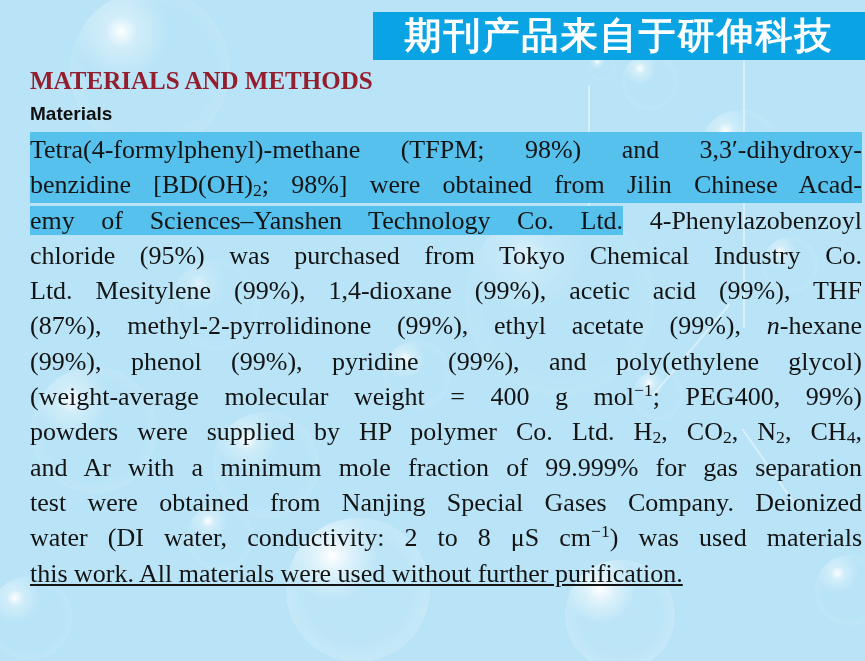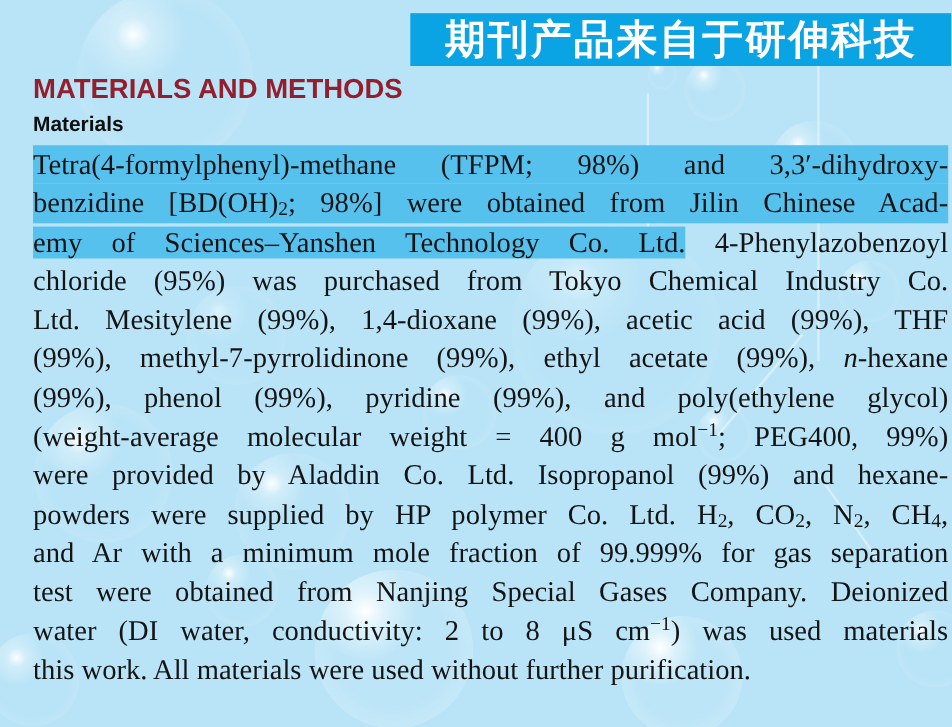--- a/index.html
+++ b/index.html
@@ -36,37 +36,37 @@
     font-family:"Liberation Sans","DejaVu Sans",sans-serif;
     font-weight:bold;font-size:37px;letter-spacing:2px;white-space:nowrap;
   }
   
   .content{
     position:absolute;left:30px;top:66px;width:832px;z-index:2;
     color:var(--body-text,#141414);
   }
   .section-heading{
     margin:0 0 2px 0;
-    font-family:Liberation Sans, sans-serif;
+    font-family:Liberation Serif, serif;
     font-weight:bold;font-size:25px;line-height:30px;
     color:var(--heading-red,#931f2e);
     letter-spacing:0px;
   }
   .subsection-heading{
     margin:0 0 2px 0;
     font-family:"Liberation Sans","DejaVu Sans",sans-serif;
     font-weight:bold;font-size:19px;line-height:32px;
     color:var(--subheading-black,#0f0f0f);
   }
   .paragraph{font-size:26px;line-height:35.3px;}
   .line{
     text-align:justify;text-align-last:justify;
     white-space:normal;
   }
-  .line.last{text-align-last:left;}
+  .line.last{text-align-last:left;text-decoration:underline;}
   .line.hl{background:var(--highlight,#57c1ee);}
   .line .hl{background:var(--highlight,#57c1ee);}
   sub,sup{font-size:68%;line-height:0;}
   sub{vertical-align:-0.15em;}
   sup{vertical-align:0.5em;}
   i{font-style:italic;}
 </style>
 </head>
 <body>
 
@@ -97,23 +97,22 @@
 
 <div class="content">
   <h1 class="section-heading">MATERIALS AND METHODS</h1>
   <h2 class="subsection-heading">Materials</h2>
   <div class="paragraph">
       <div class="line hl"><span>Tetra(4-formylphenyl)-methane (TFPM; 98%) and 3,3′-dihydroxy-</span></div>
       <div class="line hl"><span>benzidine [BD(OH)</span><sub>2</sub><span>; 98%] were obtained from Jilin Chinese Acad-</span></div>
       <div class="line"><span class="hl">emy of Sciences–Yanshen Technology Co. Ltd.</span><span> 4-Phenylazobenzoyl</span></div>
       <div class="line"><span>chloride (95%) was purchased from Tokyo Chemical Industry Co.</span></div>
       <div class="line"><span>Ltd. Mesitylene (99%), 1,4-dioxane (99%), acetic acid (99%), THF</span></div>
-      <div class="line"><span>(99%), methyl-7-pyrrolidinone (99%), ethyl acetate (99%), </span><i>n</i><span>-hexane</span></div>
+      <div class="line"><span>(87%), methyl-2-pyrrolidinone (99%), ethyl acetate (99%), </span><i>n</i><span>-hexane</span></div>
       <div class="line"><span>(99%), phenol (99%), pyridine (99%), and poly(ethylene glycol)</span></div>
       <div class="line"><span>(weight-average molecular weight = 400 g mol</span><sup>−1</sup><span>; PEG400, 99%)</span></div>
-      <div class="line"><span>were provided by Aladdin Co. Ltd. Isopropanol (99%) and hexane-</span></div>
       <div class="line"><span>powders were supplied by HP polymer Co. Ltd. H</span><sub>2</sub><span>, CO</span><sub>2</sub><span>, N</span><sub>2</sub><span>, CH</span><sub>4</sub><span>,</span></div>
       <div class="line"><span>and Ar with a minimum mole fraction of 99.999% for gas separation</span></div>
       <div class="line"><span>test were obtained from Nanjing Special Gases Company. Deionized</span></div>
       <div class="line"><span>water (DI water, conductivity: 2 to 8 μS cm</span><sup>−1</sup><span>) was used materials</span></div>
       <div class="line last"><span>this work. All materials were used without further purification.</span></div>
     </div>
 </div>
 
 </body></html>

